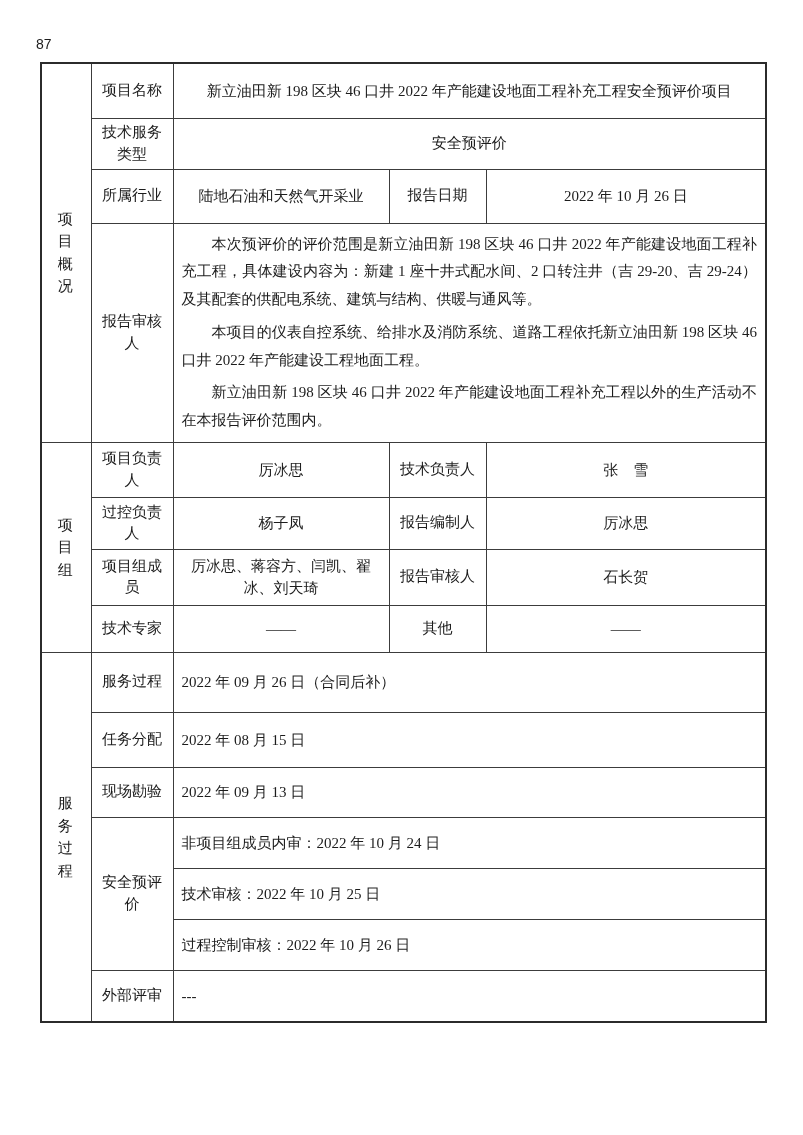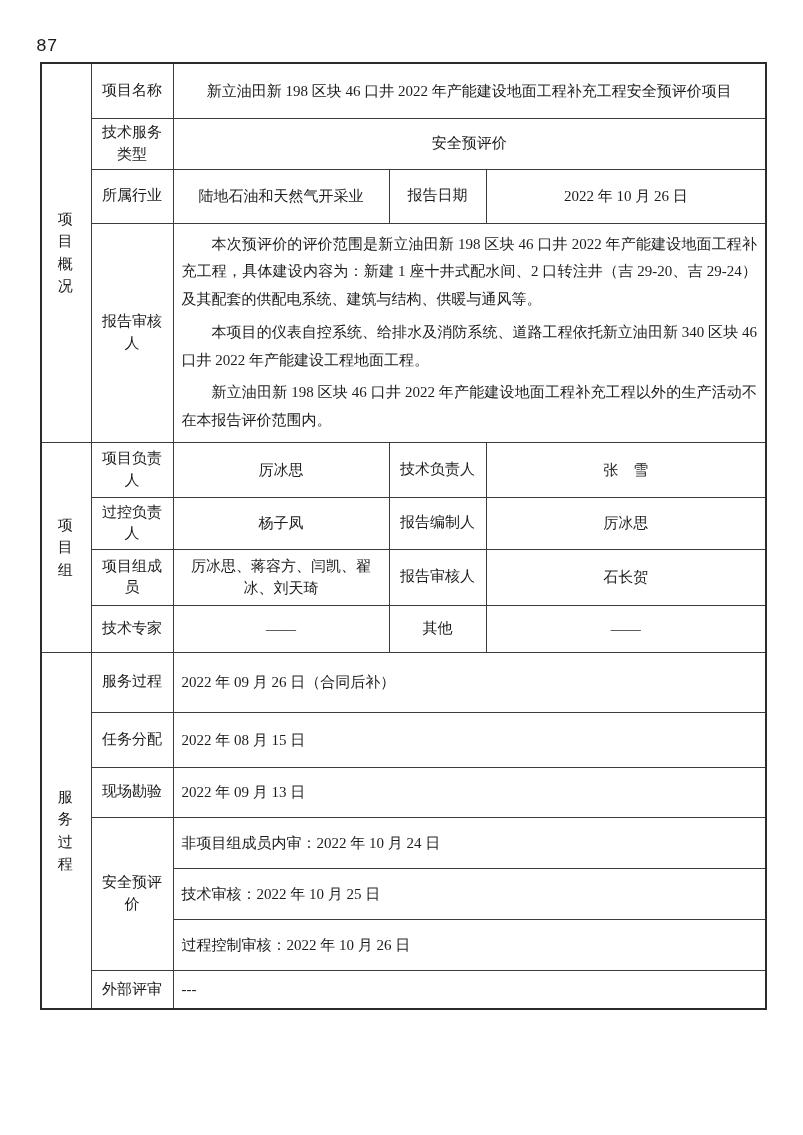--- a/index.html
+++ b/index.html
@@ -7,22 +7,22 @@
   body {
     width: 803px; height: 1135px;
     background: #ffffff;
     font-family: "Liberation Serif", "DejaVu Serif", serif;
     color: #1c1c1c;
     position: relative;
   }
   .page-number {
     position: absolute;
     left: 36px; top: 36px;
-    font-family: Liberation Mono, monospace;
-    font-size: 18px;
+    font-family: Liberation Sans, sans-serif;
+    font-size: 14px;
     color: #1c1c1c;
   }
   table.doc-table {
     position: absolute;
     left: 40px; top: 62px;
     width: 725px;
     border-collapse: collapse;
     table-layout: fixed;
     border: 2px solid #2b2b2b;
     font-size: 15px;
@@ -86,21 +86,21 @@
   <tr style="height:54px">
     <td class="label-cell">所属行业</td>
     <td class="value-center">陆地石油和天然气开采业</td>
     <td class="label-cell">报告日期</td>
     <td class="value-center">2022 年 10 月 26 日</td>
   </tr>
   <tr style="height:193px">
     <td class="label-cell">报告审核人</td>
     <td class="brief-cell" colspan="3">
       <p>本次预评价的评价范围是新立油田新 198 区块 46 口井 2022 年产能建设地面工程补充工程，具体建设内容为：新建 1 座十井式配水间、2 口转注井（吉 29-20、吉 29-24）及其配套的供配电系统、建筑与结构、供暖与通风等。</p>
-      <p>本项目的仪表自控系统、给排水及消防系统、道路工程依托新立油田新 340 区块 46 口井 2022 年产能建设工程地面工程。</p>
+      <p>本项目的仪表自控系统、给排水及消防系统、道路工程依托新立油田新 198 区块 46 口井 2022 年产能建设工程地面工程。</p>
       <p>新立油田新 198 区块 46 口井 2022 年产能建设地面工程补充工程以外的生产活动不在本报告评价范围内。</p>
     </td>
   </tr>
 
   <tr style="height:55px">
     <td class="section-cell" rowspan="4">
       <div class="vlabel">项目组</div>
     </td>
     <td class="label-cell">项目负责人</td>
     <td class="value-center">厉冰思</td>
@@ -144,18 +144,18 @@
   <tr style="height:51px">
     <td class="label-cell" rowspan="3">安全预评价</td>
     <td class="value-left" colspan="3">非项目组成员内审：2022 年 10 月 24 日</td>
   </tr>
   <tr style="height:51px">
     <td class="value-left" colspan="3">技术审核：2022 年 10 月 25 日</td>
   </tr>
   <tr style="height:51px">
     <td class="value-left" colspan="3">过程控制审核：2022 年 10 月 26 日</td>
   </tr>
-  <tr style="height:39px">
+  <tr style="height:52px">
     <td class="label-cell">外部评审</td>
     <td class="value-left" colspan="3">---</td>
   </tr>
 </tbody>
   </table>
 
 </body></html>

